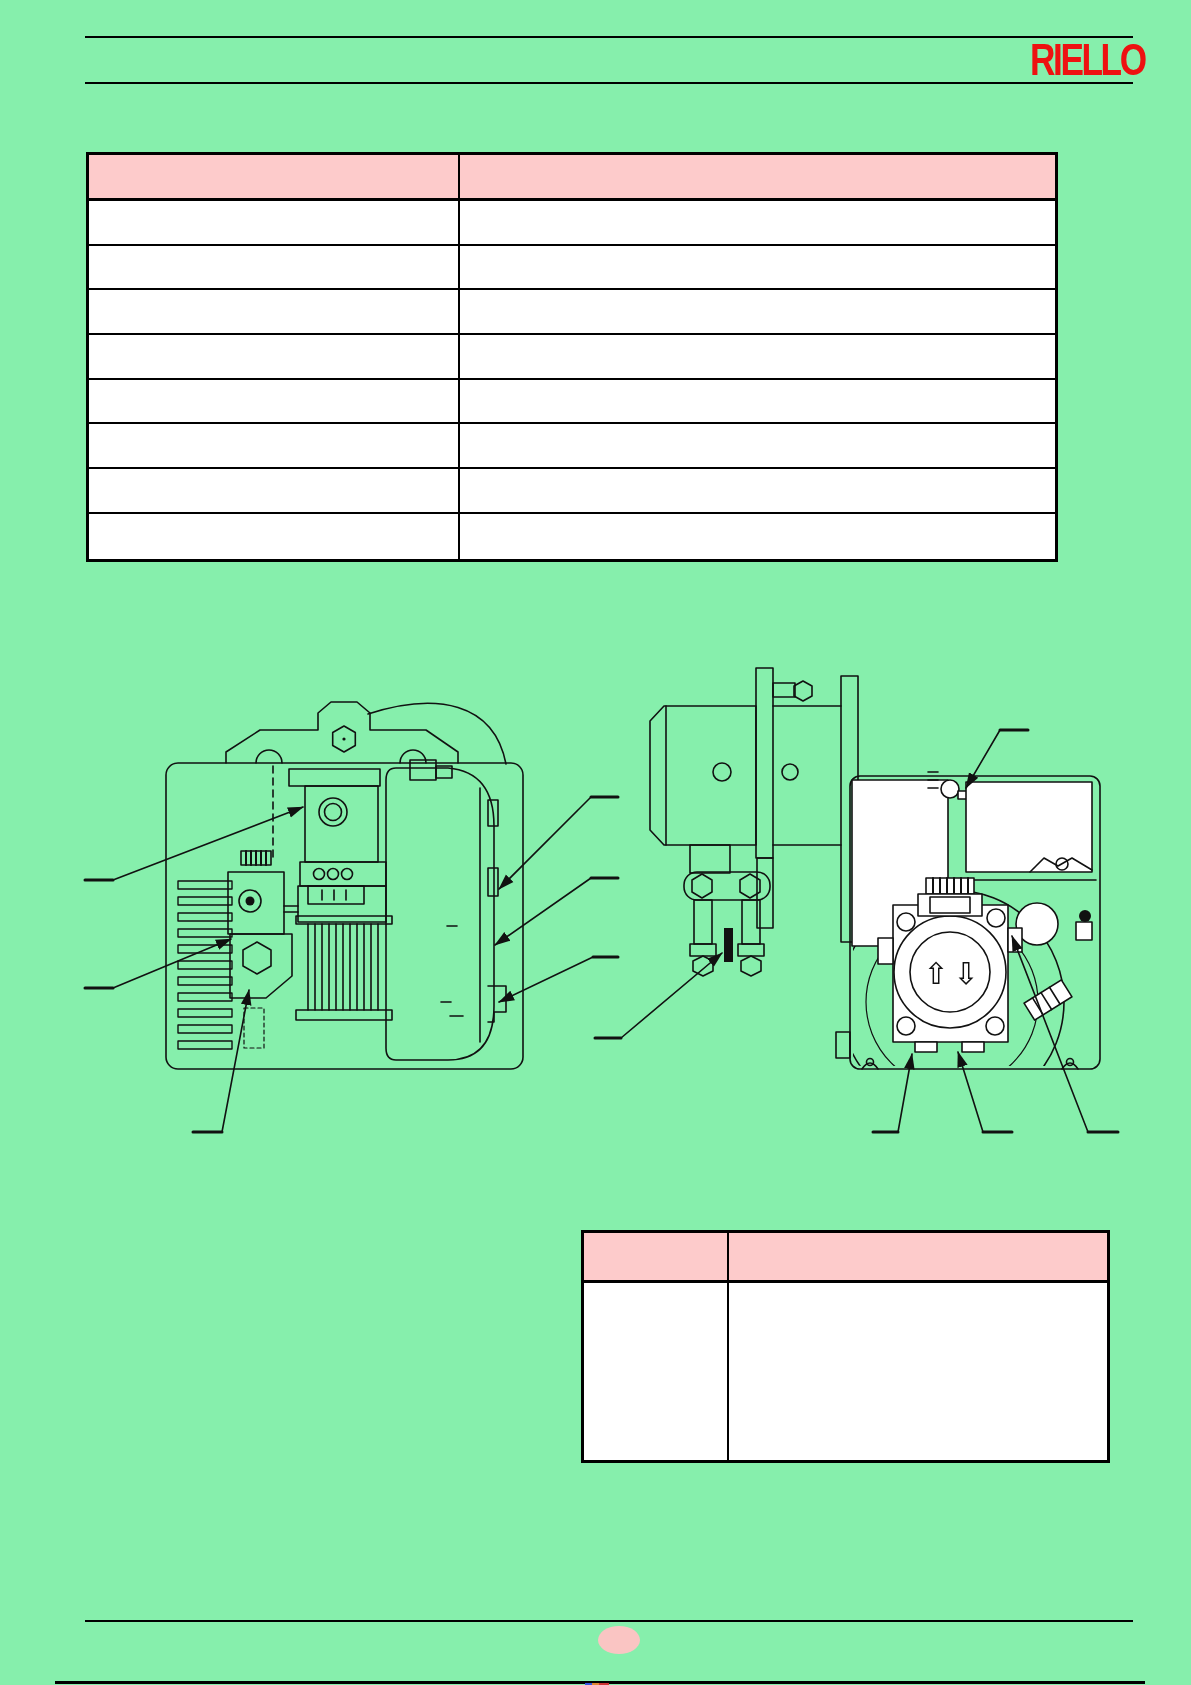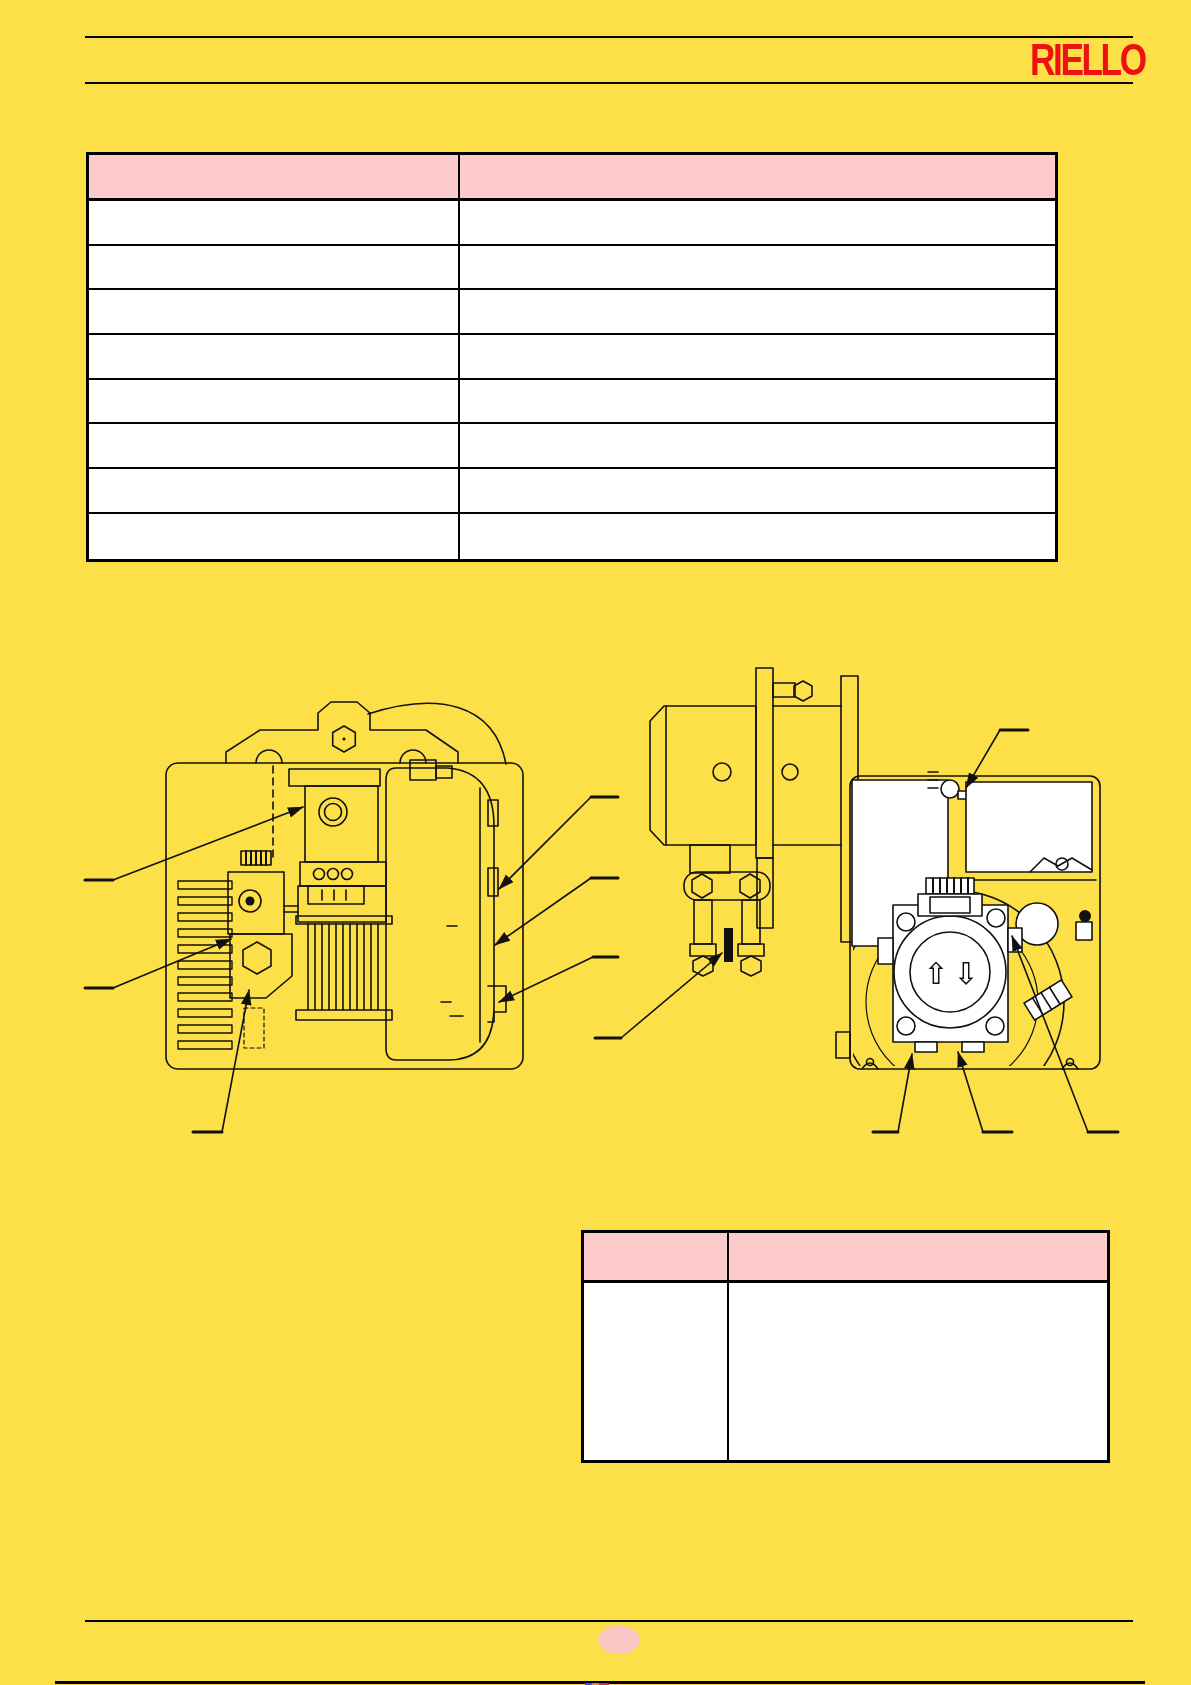--- a/index.html
+++ b/index.html
@@ -1,18 +1,18 @@
 <!DOCTYPE html>
 <html><head>
 <meta charset="utf-8">
 <style>
   html,body{margin:0;padding:0;background:#e8e8e8;}
   .page{
     position:relative;width:1191px;height:1685px;margin:0 auto;
-    background:#fde047;overflow:hidden;
+    background:#86efac;overflow:hidden;
     font-family:"Liberation Sans", sans-serif;
   }
   .rule{position:absolute;background:#000;height:2px;}
   
   .logo{
     position:absolute;left:1004px;top:41px;width:130px;height:38px;
     color:#ee1111;font-weight:bold;font-size:44px;line-height:38px;
     text-align:right;letter-spacing:-3px;
     transform:scaleX(0.80);transform-origin:right center;
     font-family:"Liberation Sans", sans-serif;

